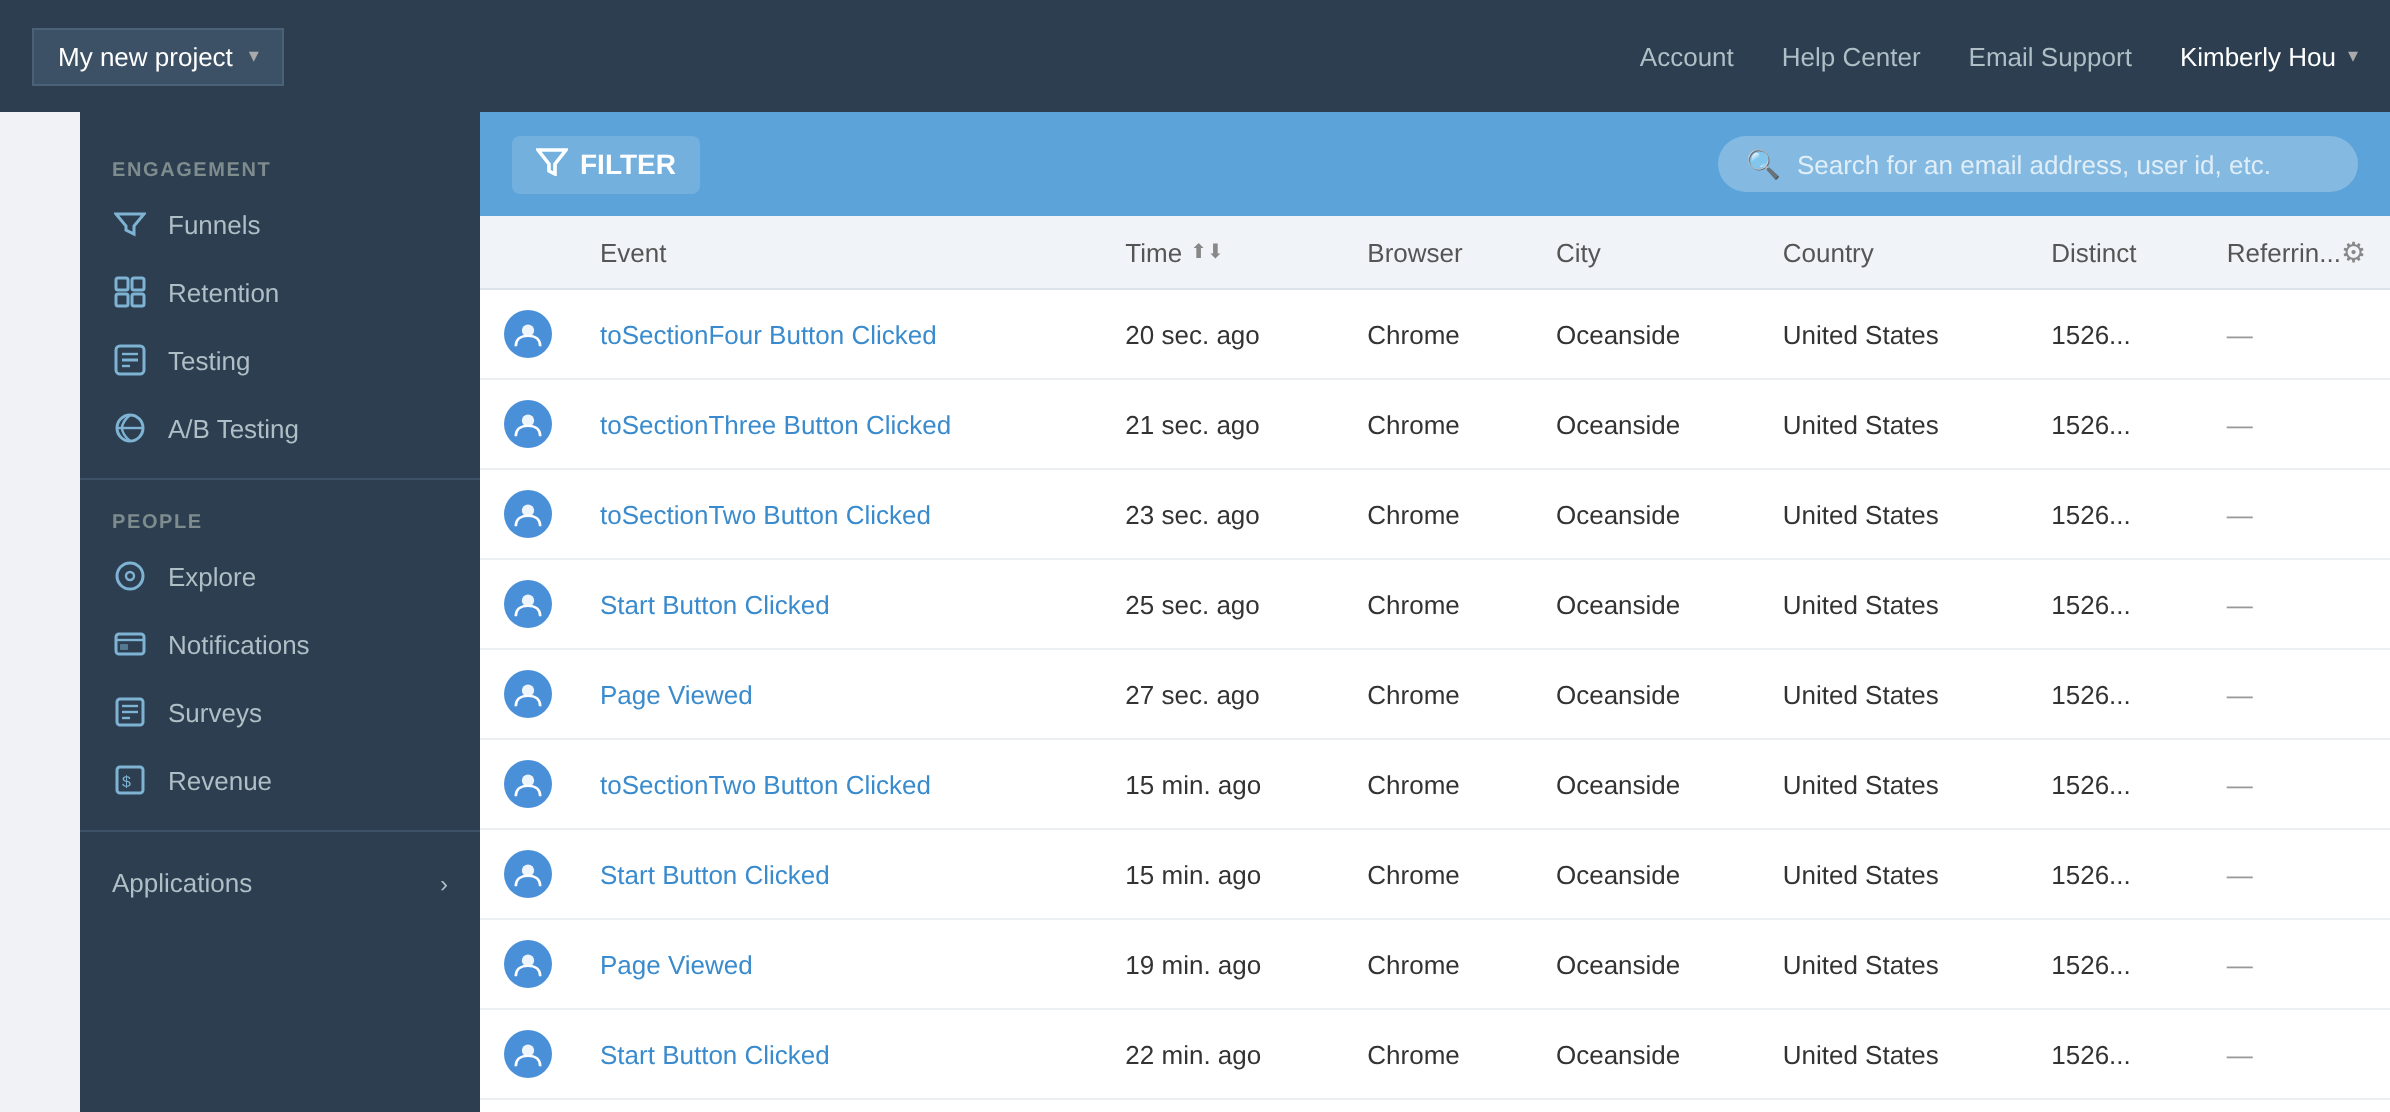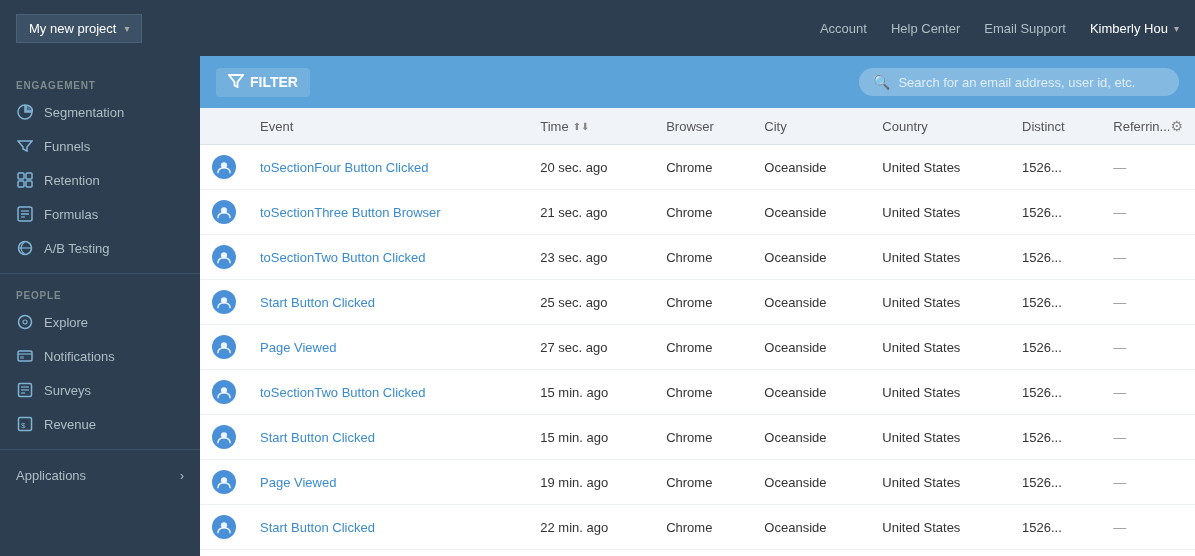--- a/index.html
+++ b/index.html
@@ -48,20 +48,21 @@
       cursor: pointer;
       font-weight: 500;
     }
     .user-menu .chevron { font-size: 10px; color: #aaa; }
 
     
     .main-layout {
       display: flex;
       flex: 1;
       overflow: hidden;
+      margin-left: 40px;
     }
 
     
     .sidebar {
       width: 200px;
       background: #2c3e50;
       flex-shrink: 0;
       overflow-y: auto;
       padding-top: 16px;
     }
@@ -214,29 +215,20 @@
       <span class="chevron">▾</span>
     </div>
   </div>
 </nav>
 
 <div class="main-layout">
 
   <aside class="sidebar">
     <div class="sidebar-section-label">ENGAGEMENT</div>
 
-    <div class="sidebar-item">
-      <span class="icon">
-        <svg width="16" height="16" viewBox="0 0 16 16" fill="none">
-          <path d="M8 1v7h7a7 7 0 1 1-7-7z" stroke="#7fb3d3" stroke-width="1.5" fill="none"></path>
-          <path d="M9 1.3A7 7 0 0 1 15.7 7H9V1.3z" stroke="#7fb3d3" stroke-width="1.5" fill="#7fb3d3" fill-opacity="0.4"></path>
-        </svg>
-      </span>
-      <span>Segmentation</span>
-    </div>
 
     <div class="sidebar-item">
       <span class="icon">
         <svg width="16" height="16" viewBox="0 0 16 16" fill="none">
           <path d="M1 3h14l-5 6v4l-4-2V9L1 3z" stroke="#7fb3d3" stroke-width="1.5" fill="none"></path>
         </svg>
       </span>
       <span>Funnels</span>
     </div>
 
@@ -254,21 +246,21 @@
 
     <div class="sidebar-item">
       <span class="icon">
         <svg width="16" height="16" viewBox="0 0 16 16" fill="none">
           <rect x="1" y="1" width="14" height="14" rx="2" stroke="#7fb3d3" stroke-width="1.5"></rect>
           <line x1="4" y1="8" x2="12" y2="8" stroke="#7fb3d3" stroke-width="1.5"></line>
           <line x1="4" y1="5" x2="12" y2="5" stroke="#7fb3d3" stroke-width="1.2"></line>
           <line x1="4" y1="11" x2="8" y2="11" stroke="#7fb3d3" stroke-width="1.2"></line>
         </svg>
       </span>
-      <span>Formulas</span>
+      <span>Testing</span>
     </div>
 
 
     <div class="sidebar-item">
       <span class="icon">
         <svg width="16" height="16" viewBox="0 0 16 16" fill="none">
           <circle cx="8" cy="8" r="6.5" stroke="#7fb3d3" stroke-width="1.5"></circle>
           <path d="M8 1.5C8 1.5 4 5 4 8s4 6.5 4 6.5" stroke="#7fb3d3" stroke-width="1.2"></path>
           <line x1="1.5" y1="8" x2="14.5" y2="8" stroke="#7fb3d3" stroke-width="1.2"></line>
         </svg>
@@ -403,21 +395,21 @@
   </tr>
             <tr>
     <td>
       <div class="user-avatar">
         <svg width="14" height="14" viewBox="0 0 16 16" fill="none">
           <circle cx="8" cy="6" r="3.5" fill="#fff" fill-opacity="0.9"></circle>
           <path d="M1 15c0-4 3-6 7-6s7 2 7 6" stroke="#fff" stroke-width="1.5" fill="none"></path>
         </svg>
       </div>
     </td>
-    <td><span class="event-link">toSectionThree Button Browser</span></td>
+    <td><span class="event-link">toSectionThree Button Clicked</span></td>
     <td>21 sec. ago</td>
     <td>Chrome</td>
     <td>Oceanside</td>
     <td>United States</td>
     <td>1526...</td>
     <td class="dash-cell">—</td>
   </tr>
             <tr>
     <td>
       <div class="user-avatar">

